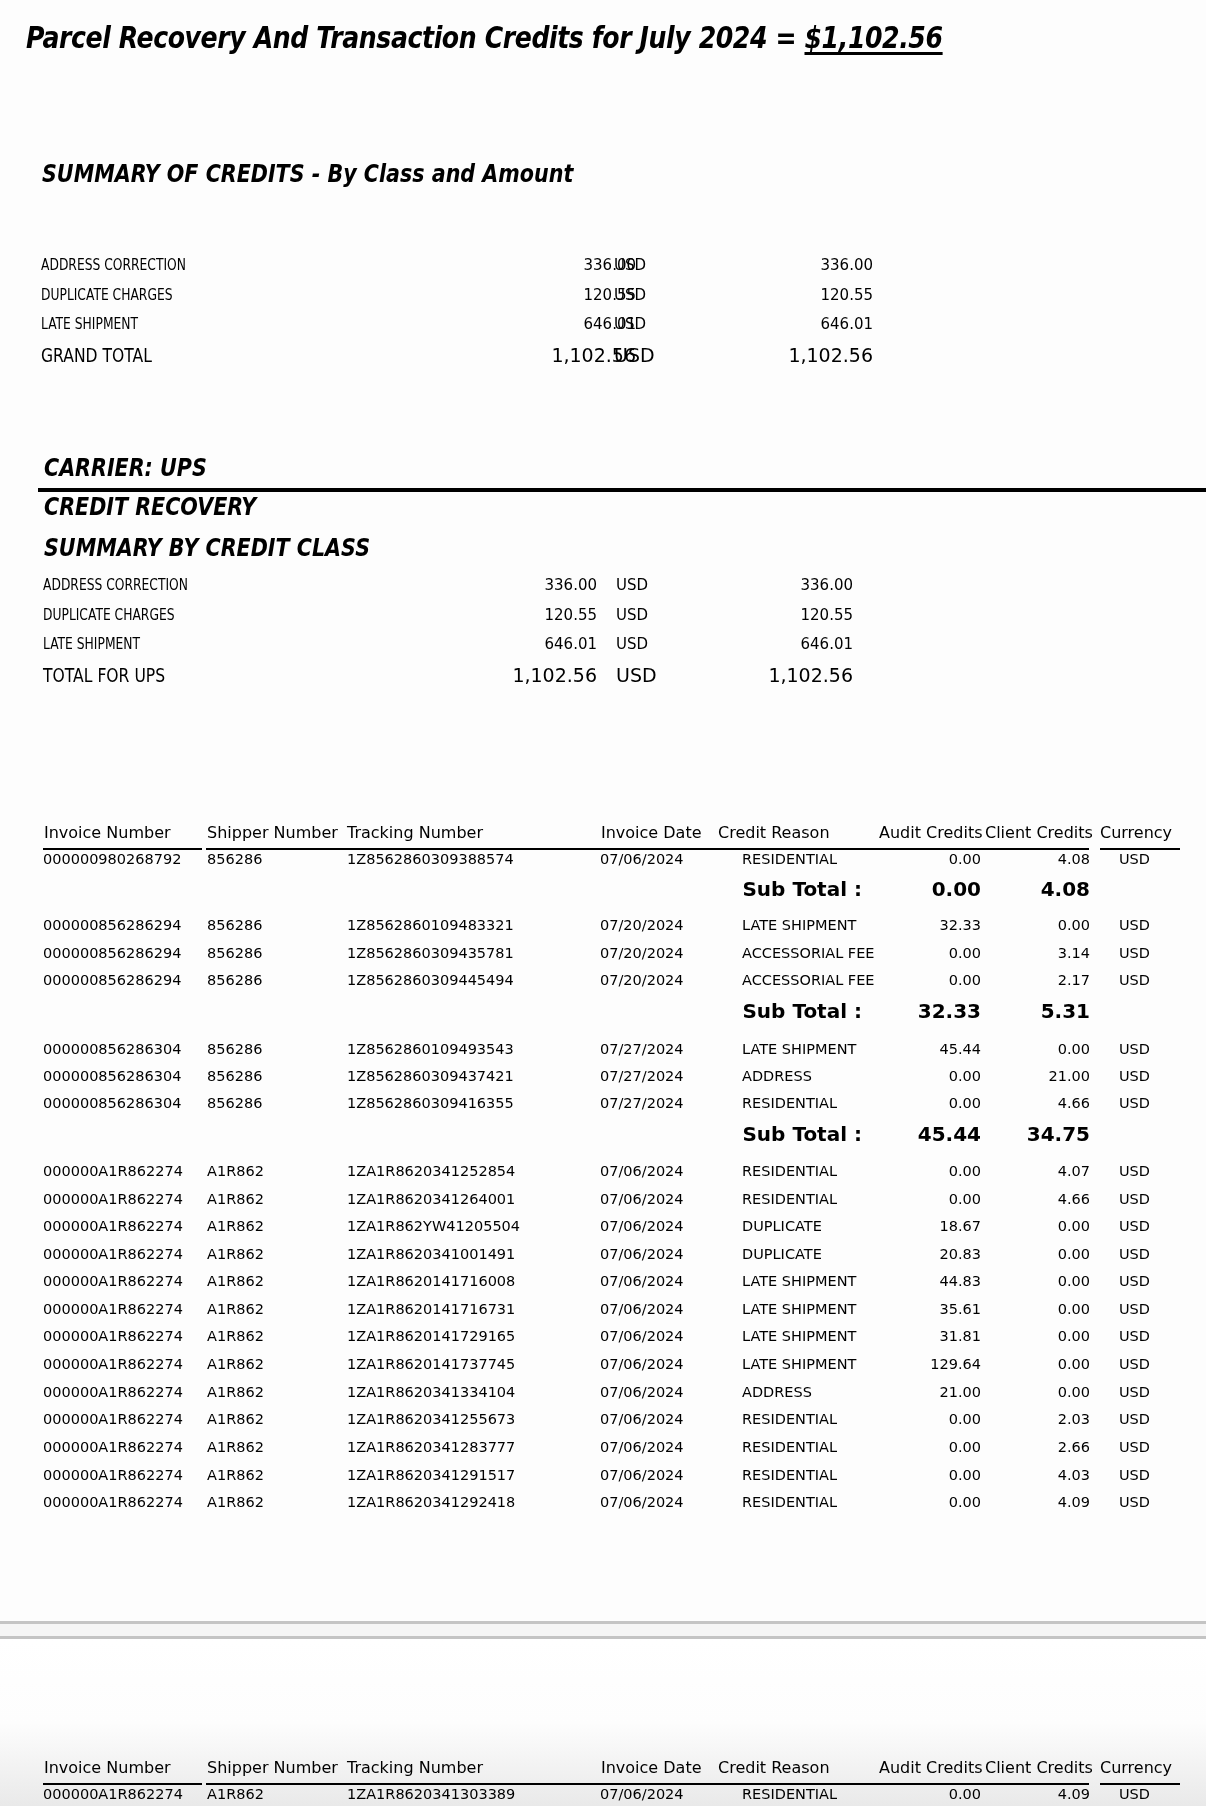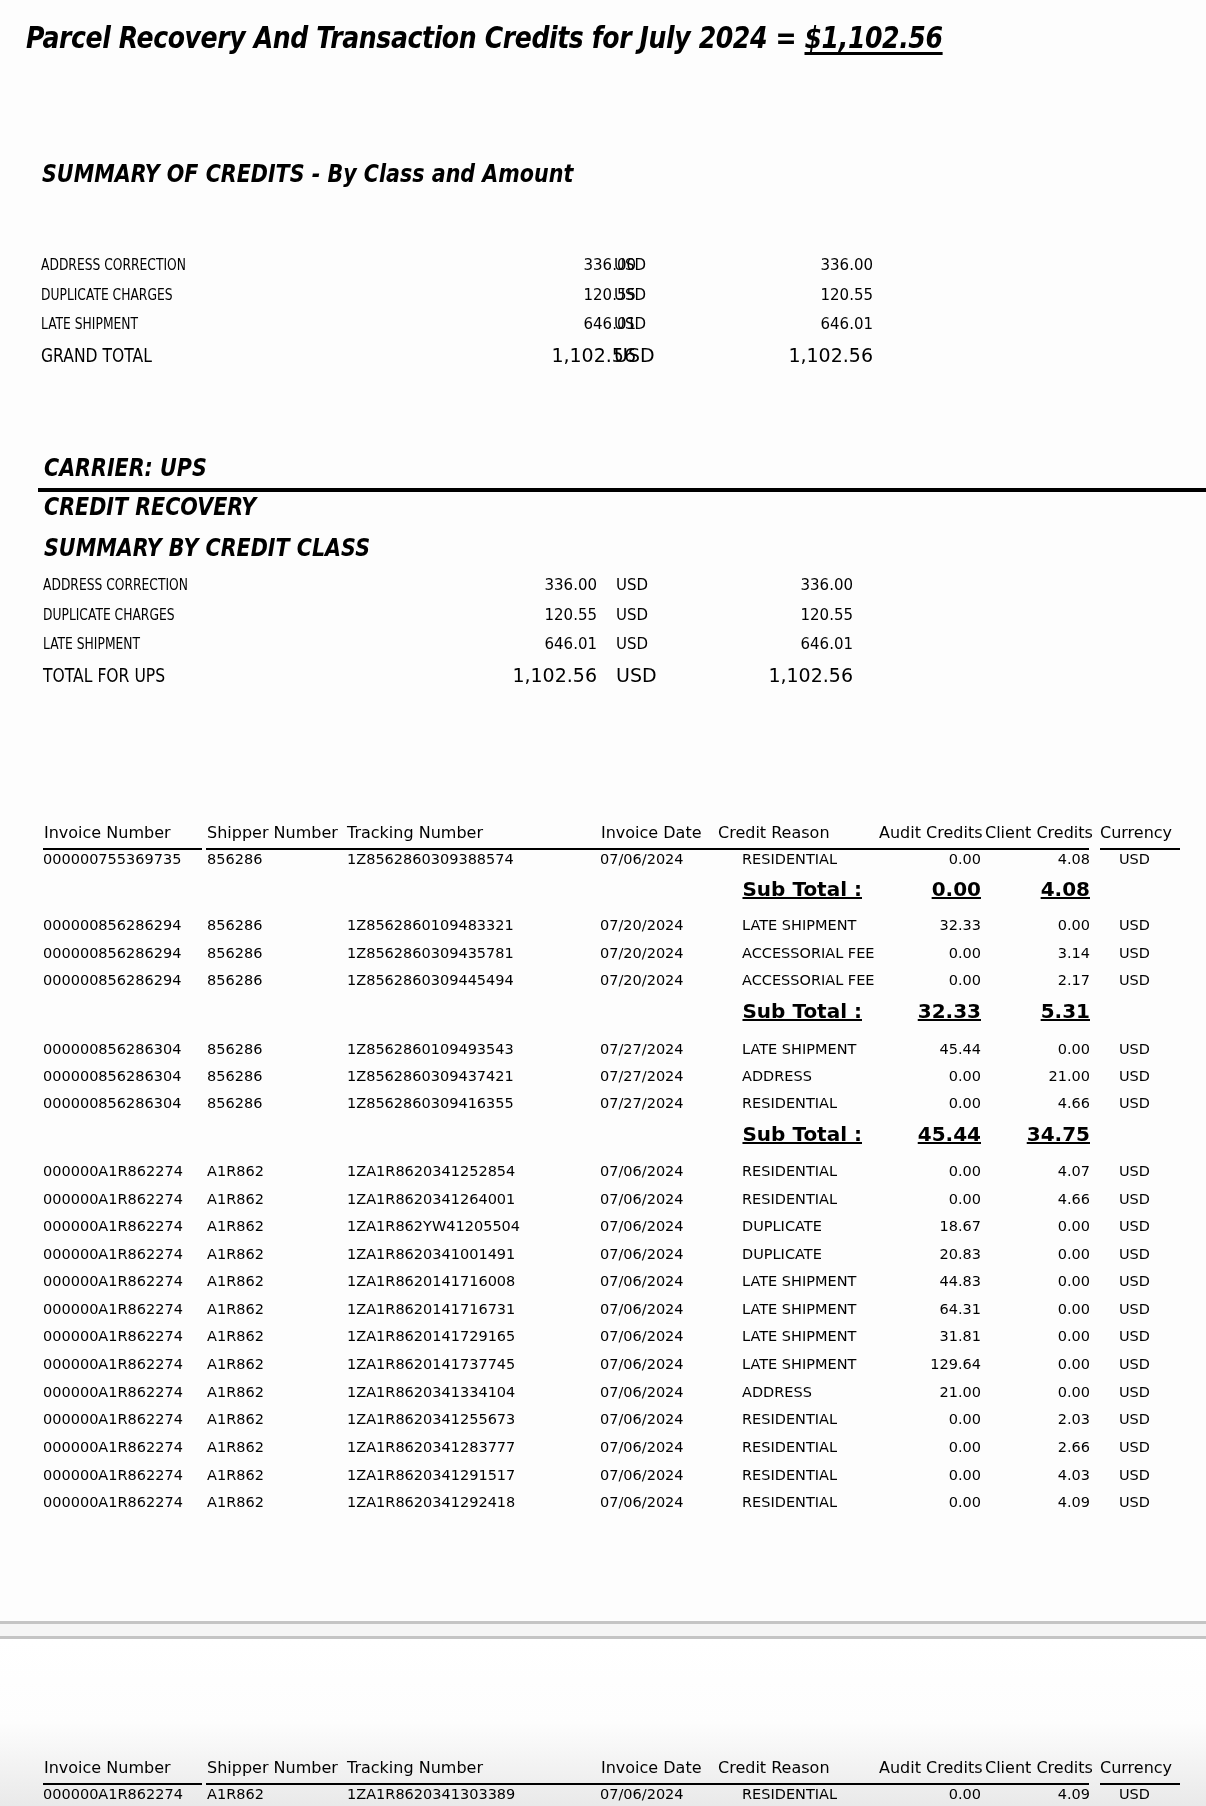--- a/index.html
+++ b/index.html
@@ -40,21 +40,21 @@
     .c-inv { left: 43px; }
     .c-ship { left: 207px; }
     .c-trk { left: 347px; }
     .c-date { left: 600px; }
     .c-reason { left: 742px; }
     .c-audit { right: 225px; text-align: right; }
     .c-client { right: 116px; text-align: right; }
     .c-cur { left: 1119px; }
 
     .subtotal { position: absolute; left: 0; width: 1206px; font-size: 20px; font-weight: bold; height: 26px; line-height: 26px; }
-    .subtotal span { position: absolute; white-space: nowrap; text-decoration: underline; }
+    .subtotal span { position: absolute; white-space: nowrap; }
     .st-label { right: 344px; }
     .st-audit { right: 225px; }
     .st-client { right: 116px; }
 
     .page-break-top { position: absolute; left: 0; right: 0; top: 1621px; height: 3px; background: #c4c4c4; }
     .page-break-band { position: absolute; left: 0; right: 0; top: 1624px; height: 12px; background: #f5f5f5; }
     .page-break-bot { position: absolute; left: 0; right: 0; top: 1636px; height: 3px; background: #c4c4c4; }
     .page2-bg { position: absolute; left: 0; right: 0; top: 1639px; bottom: 0;
       background: linear-gradient(to bottom, #ffffff 0%, #fdfdfd 50%, #e9e9e9 100%); }
   </style>
@@ -133,21 +133,21 @@
   <span style="left:718px;">Credit Reason</span>
   <span style="left:879px;">Audit Credits</span>
   <span style="left:985px;">Client Credits</span>
   <span style="left:1100px;">Currency</span>
 </div>
 <div class="tbl-line" style="left:43px; width:159px; top:848px;"></div>
 <div class="tbl-line" style="left:206px; width:883px; top:848px;"></div>
 <div class="tbl-line" style="left:1100px; width:80px; top:848px;"></div>
 
 <div class="row" style="top:849px;">
-  <span class="c-inv">000000755369735</span>
+  <span class="c-inv">000000980268792</span>
   <span class="c-ship">856286</span>
   <span class="c-trk">1Z8562860309388574</span>
   <span class="c-date">07/06/2024</span>
   <span class="c-reason">RESIDENTIAL</span>
   <span class="c-audit">0.00</span>
   <span class="c-client">4.08</span>
   <span class="c-cur">USD</span>
 </div>
 <div class="subtotal" style="top:876px;">
   <span class="st-label">Sub Total :</span>
@@ -276,21 +276,21 @@
   <span class="c-audit">44.83</span>
   <span class="c-client">0.00</span>
   <span class="c-cur">USD</span>
 </div>
 <div class="row" style="top:1299px;">
   <span class="c-inv">000000A1R862274</span>
   <span class="c-ship">A1R862</span>
   <span class="c-trk">1ZA1R8620141716731</span>
   <span class="c-date">07/06/2024</span>
   <span class="c-reason">LATE SHIPMENT</span>
-  <span class="c-audit">64.31</span>
+  <span class="c-audit">35.61</span>
   <span class="c-client">0.00</span>
   <span class="c-cur">USD</span>
 </div>
 <div class="row" style="top:1326px;">
   <span class="c-inv">000000A1R862274</span>
   <span class="c-ship">A1R862</span>
   <span class="c-trk">1ZA1R8620141729165</span>
   <span class="c-date">07/06/2024</span>
   <span class="c-reason">LATE SHIPMENT</span>
   <span class="c-audit">31.81</span>

